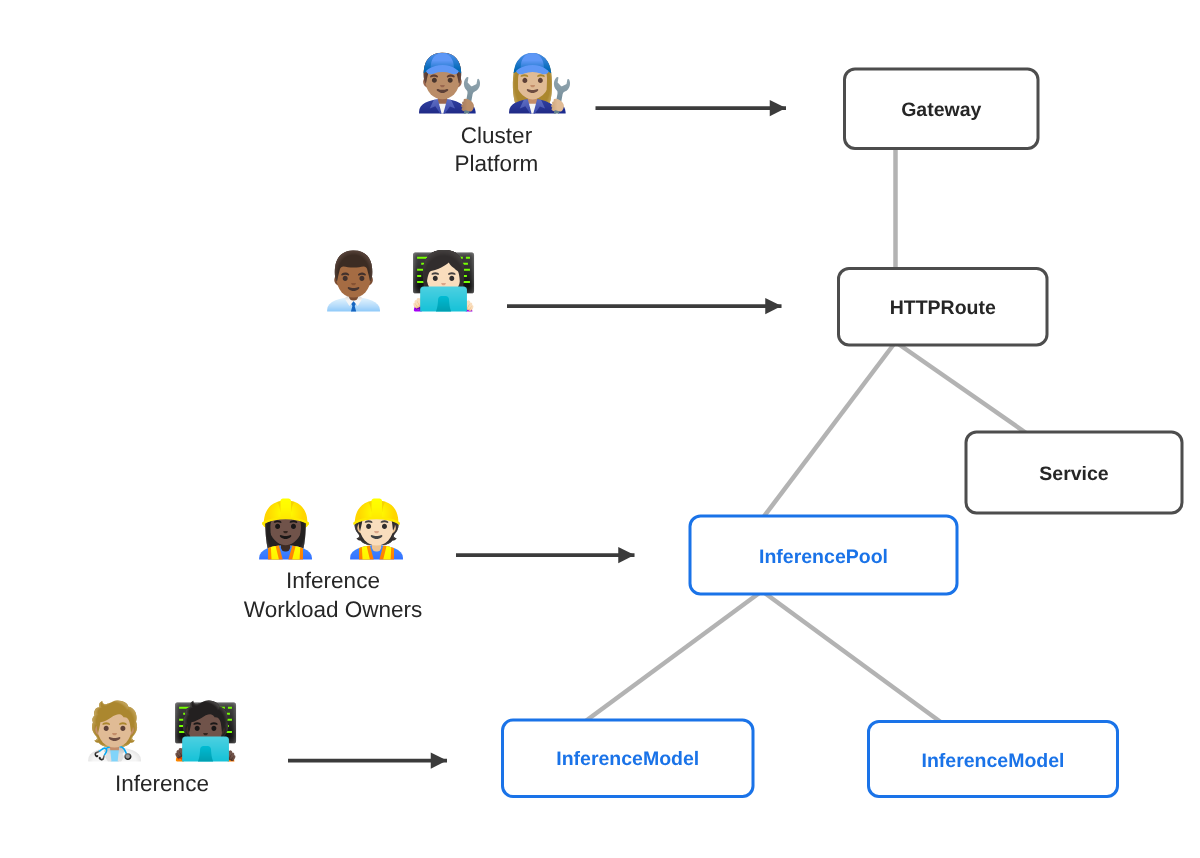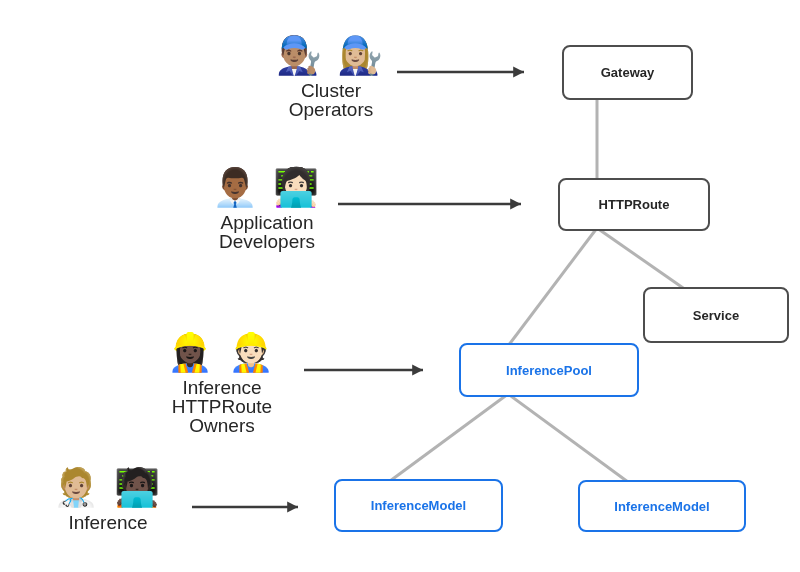--- a/index.html
+++ b/index.html
@@ -45,40 +45,40 @@
   }
   .node.dark {
     border: 2.5px solid var(--node-border-dark, #4d4d4d);
     color: var(--node-text-dark, #262626);
   }
   .node.blue {
     border: 2.5px solid var(--node-border-blue, #1a73e8);
     color: var(--node-text-blue, #1a73e8);
   }
   #node-gateway            { left: 531px; top: 45px;  width: 131px; height: 55px; }
-  #node-httproute          { left: 527px; top: 178px; width: 152px; height: 53px; }
+  #node-httproute          { left: 527px; top: 178px; width: 141px; height: 53px; }
   #node-service            { left: 612px; top: 287px; width: 146px; height: 56px; }
   #node-inferencepool      { left: 428px; top: 343px; width: 180px; height: 54px; }
   #node-inferencemodel-l   { left: 303px; top: 479px; width: 169px; height: 53px; }
   #node-inferencemodel-r   { left: 547px; top: 480px; width: 168px; height: 52px; }
 
   .persona {
     position: absolute;
     z-index: 2;
     text-align: center;
   }
   .persona .emoji {
     font-size: 37px;
     line-height: 44px;
     letter-spacing: 2px;
     white-space: nowrap;
   }
   .persona .plabel {
     margin-top: 3px;
-    font-size: 19px;
+    font-size: 15px;
     line-height: 19px;
     color: var(--persona-text, #262626);
   }
   #persona-cluster-operators   { left: 261px; top: 34px;  width: 140px; }
   #persona-app-developers      { left: 192px; top: 166px; width: 150px; }
   #persona-platform-owners     { left: 137px; top: 331px; width: 170px; }
   #persona-workload-owners     { left: 18px;  top: 466px; width: 180px; }
 </style>
 </head>
 <body>
@@ -120,37 +120,33 @@
     <span>InferenceModel</span>
   </div>
   <div class="node blue" id="node-inferencemodel-r">
     <span>InferenceModel</span>
   </div>
 
   <div class="persona" id="persona-cluster-operators">
     <div class="emoji">👨🏽‍🔧 👩🏼‍🔧</div>
     <div class="plabel">
       <span>Cluster</span><br>
-      <span>Operators</span>
+      <span>Platform</span>
     </div>
   </div>
 
   <div class="persona" id="persona-app-developers">
     <div class="emoji">👨🏾‍💼 👩🏻‍💻</div>
-    <div class="plabel">
-      <span>Application</span><br>
-      <span>Developers</span>
-    </div>
   </div>
 
   <div class="persona" id="persona-platform-owners">
     <div class="emoji">👷🏿‍♀️ 👷🏻</div>
     <div class="plabel">
       <span>Inference</span><br>
-      <span>HTTPRoute Owners</span>
+      <span>Workload Owners</span>
     </div>
   </div>
 
   <div class="persona" id="persona-workload-owners">
     <div class="emoji">🧑🏼‍⚕️ 🧑🏿‍💻</div>
     <div class="plabel">
       <span>Inference</span><br>
     </div>
   </div>
 

